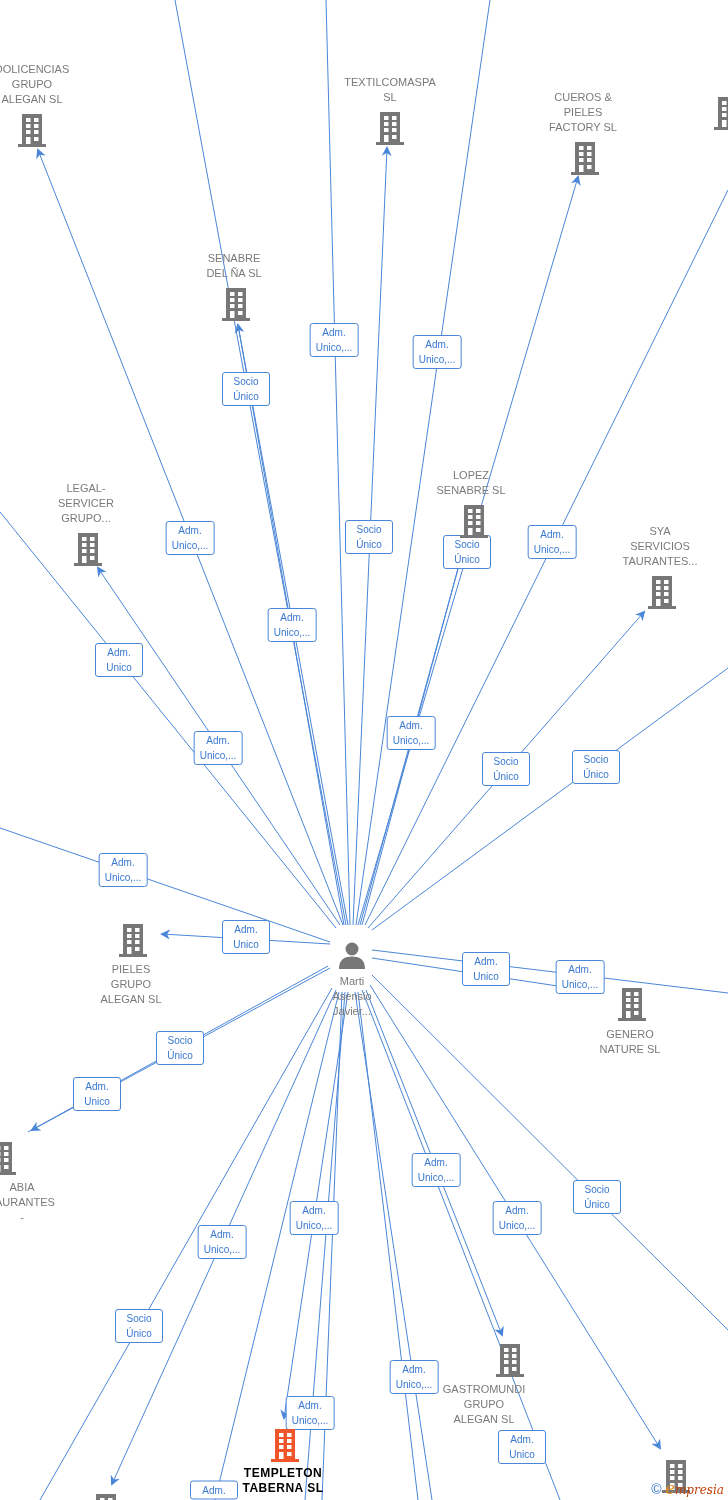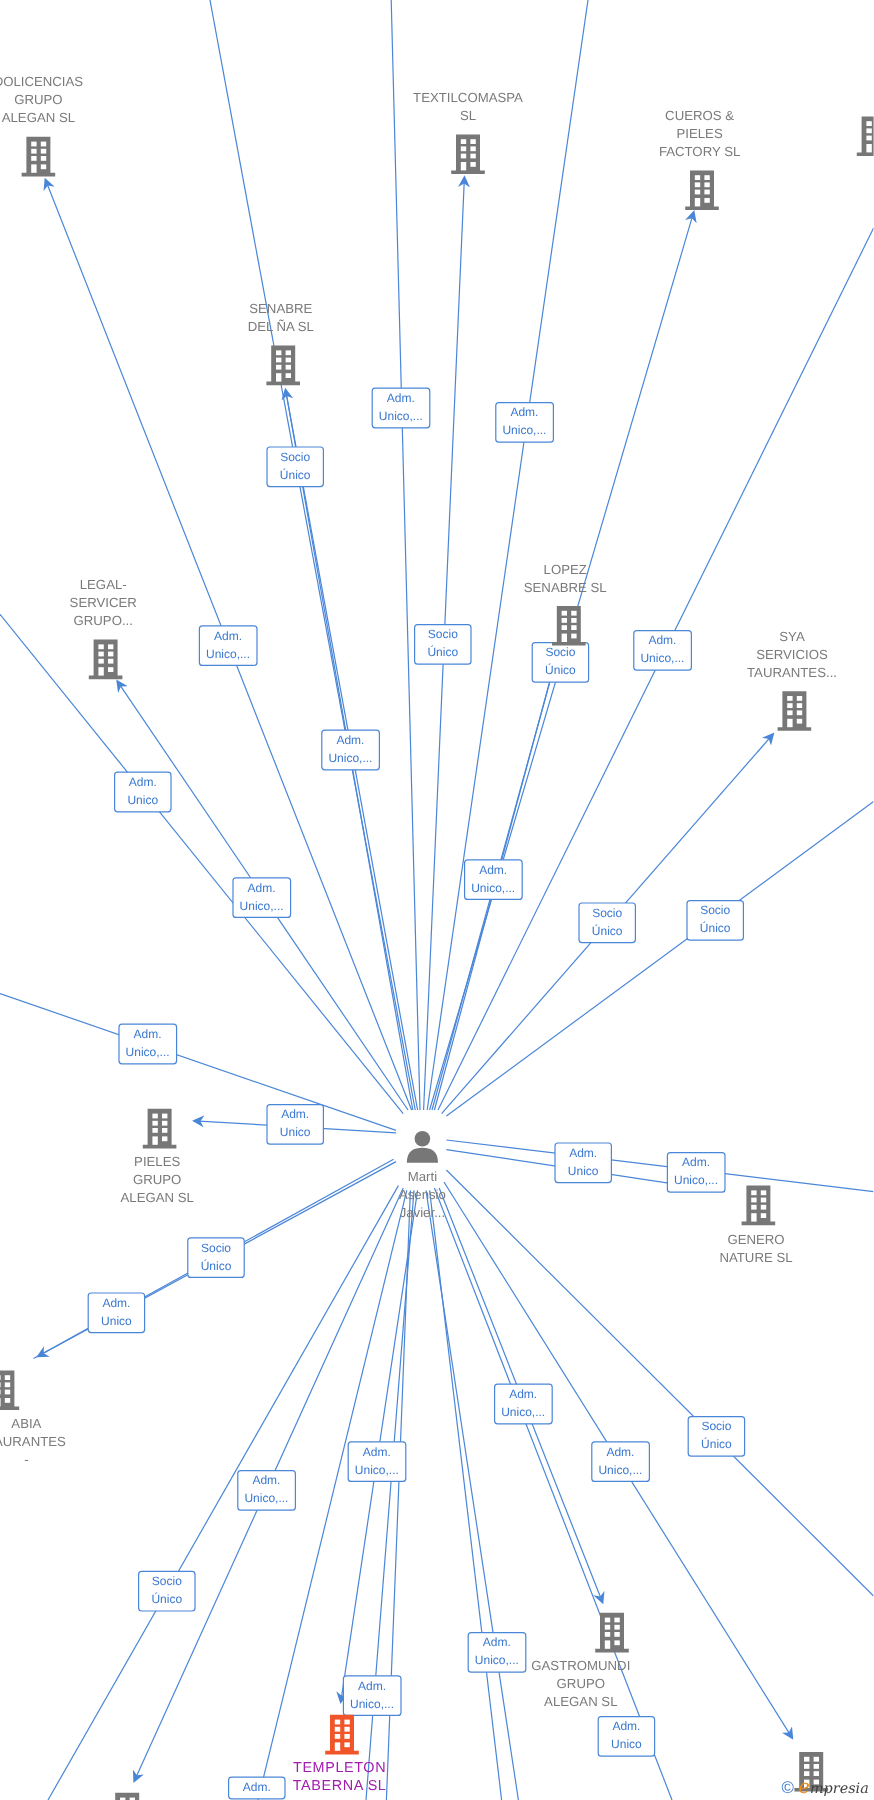--- a/index.html
+++ b/index.html
@@ -2,30 +2,30 @@
 <html><head>
   <meta charset="utf-8">
   <style>
     html, body { margin: 0; padding: 0; background: #ffffff; }
     body { width: 728px; height: 1500px; position: relative; overflow: hidden;
            font-family: "Liberation Sans", sans-serif; }
     #graph { position: absolute; left: 0; top: 0; width: 728px; height: 1500px; }
     .edge { stroke: #4a86d8; stroke-width: 1; fill: none; }
     .node-label { position: absolute; transform: translateX(-50%); text-align: center;
                   color: #7a7a7a; font-size: 11px; line-height: 15px; white-space: nowrap; }
-    .node-label.highlight { color: #a21caf; font-weight: normal; font-size: 12px; letter-spacing: 0.5px; }
+    .node-label.highlight { color: #000000; font-weight: bold; font-size: 12px; letter-spacing: 0.5px; }
     .edge-label { position: absolute; transform: translate(-50%, -50%); background: #ffffff;
                   border: 1px solid #4a86d8; border-radius: 3px; color: #3a78d0;
                   font-size: 10px; line-height: 15px; padding: 1px 5px; text-align: center;
                   white-space: pre-line; min-width: 36px; cursor: pointer; }
     .building { position: absolute; transform: translate(-50%, 0); width: 32px; height: 36px; }
     .person { position: absolute; transform: translate(-50%, 0); width: 30px; height: 30px; }
     .watermark { position: absolute; right: 4px; bottom: 2px; font-size: 14px; color: #3a78d0; }
     .watermark .e { color: #e8891b; font-family: "DejaVu Serif", serif; font-style: italic; font-size: 16px; }
-    .watermark .rest { font-family: "DejaVu Serif", serif; font-style: italic; font-size: 12px; color: #404040; }
+    .watermark .rest { font-family: "DejaVu Serif", serif; font-style: italic; font-size: 12px; color: #c2410c; }
   </style>
 </head>
 <body>
 
 <svg id="graph" xmlns="http://www.w3.org/2000/svg" width="728" height="1500" viewBox="0 0 728 1500">
   <defs>
     <marker id="arrowhead" markerWidth="10" markerHeight="10" refX="8" refY="5" orient="auto" markerUnits="userSpaceOnUse">
       <path d="M0,0 L10,5 L0,10 L3,5 Z" fill="#4a86d8"></path>
     </marker>
   </defs>

